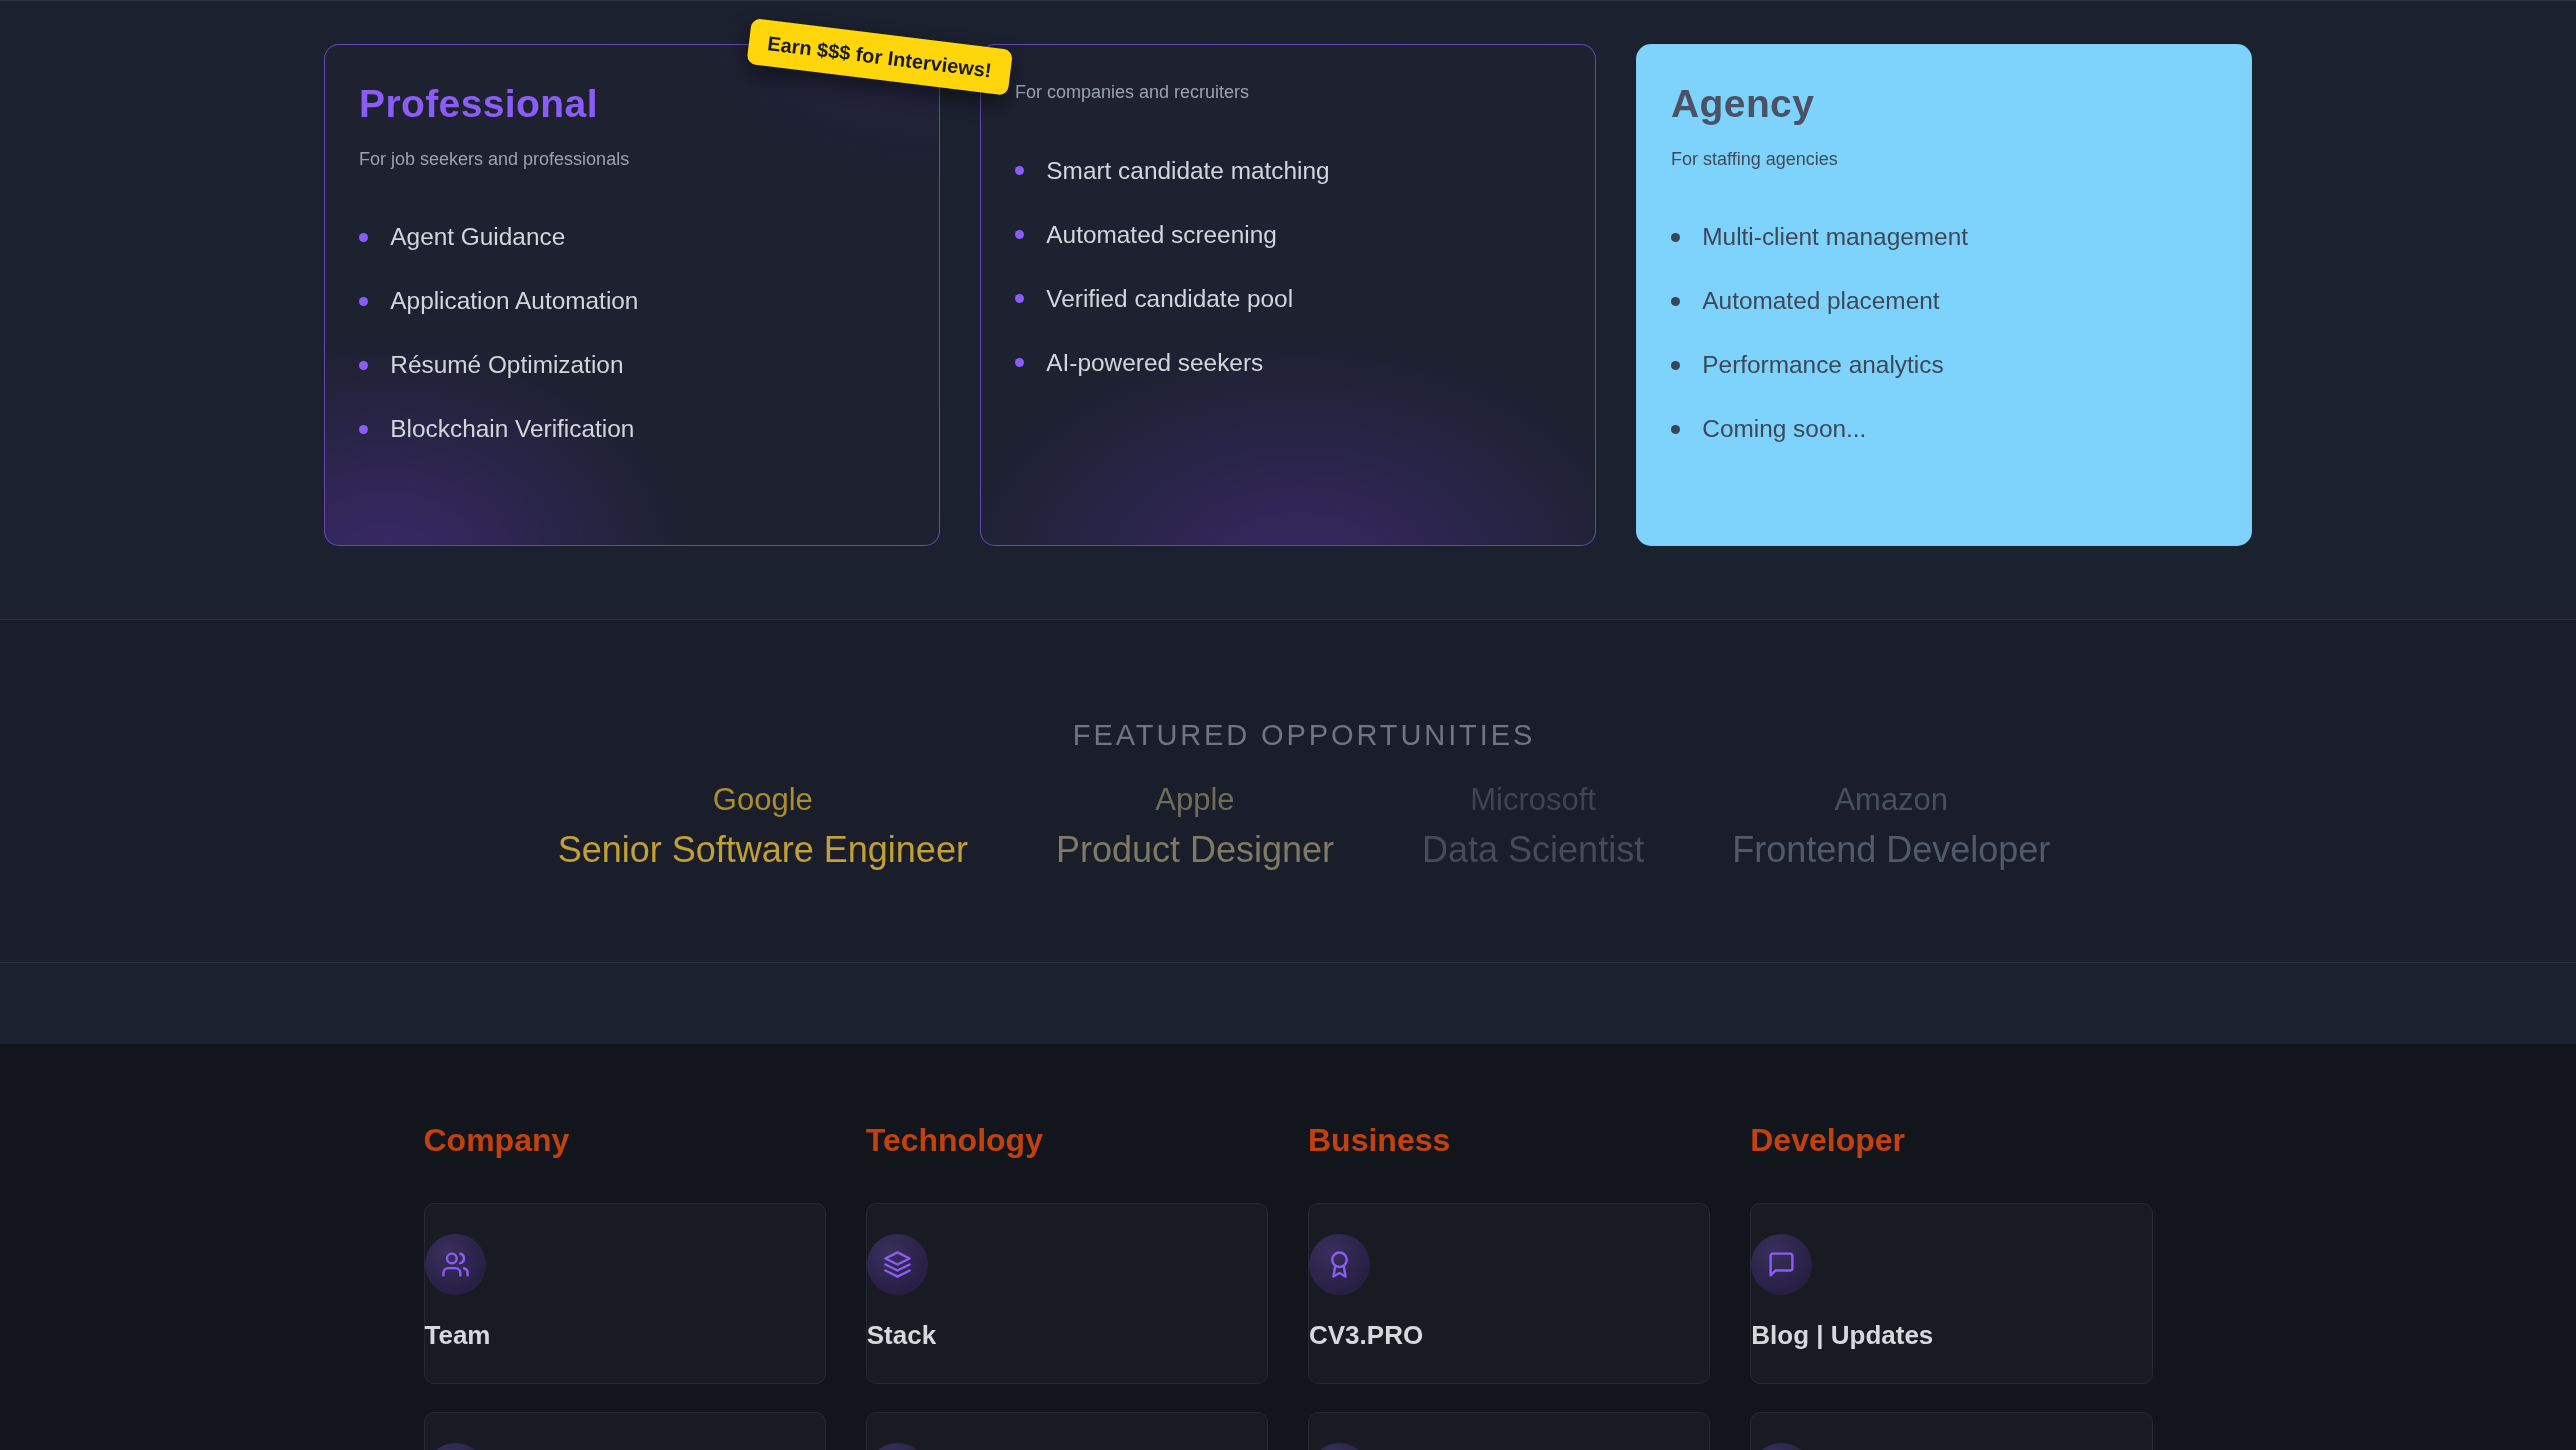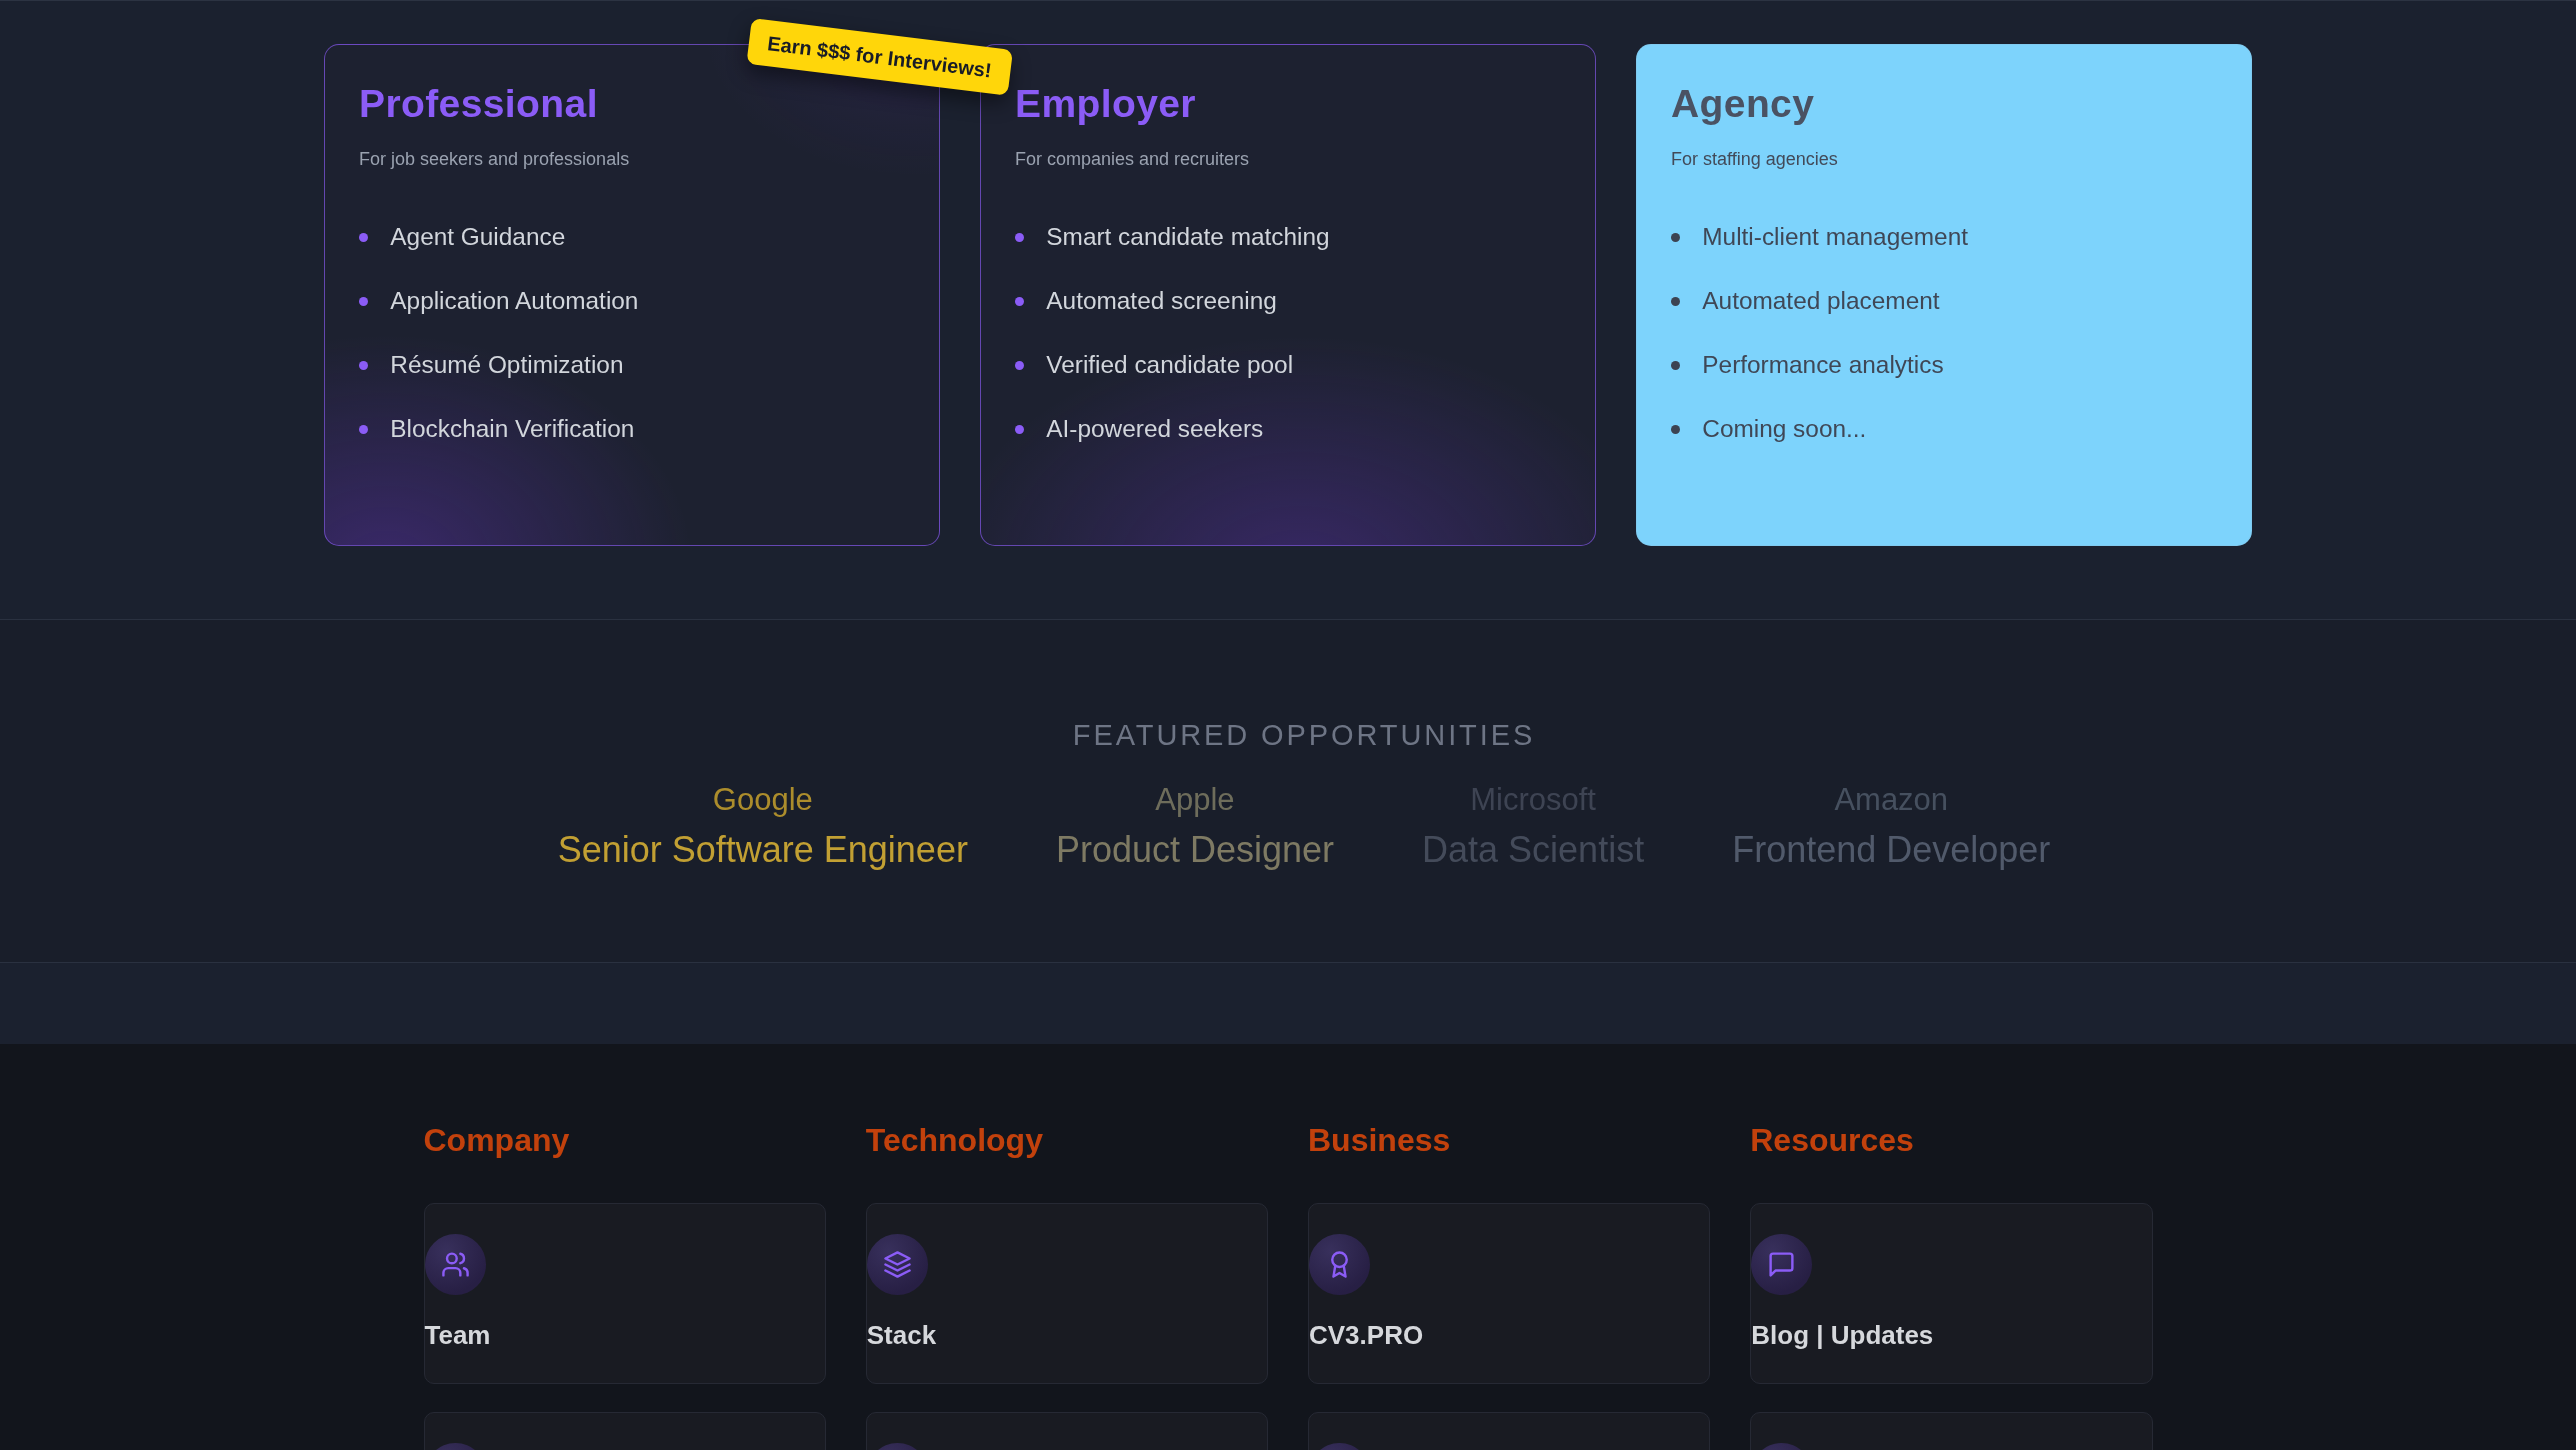--- a/index.html
+++ b/index.html
@@ -138,21 +138,20 @@
               <span>Résumé Optimization</span>
             </li>
           <li>
               <span class="dot"></span>
               <span>Blockchain Verification</span>
             </li>
         </ul>
       </div>
 
       <div class="plan plan-employer">
-        <h3>Employer</h3>
         <p>For companies and recruiters</p>
         <ul>
           <li>
               <span class="dot"></span>
               <span>Smart candidate matching</span>
             </li>
           <li>
               <span class="dot"></span>
               <span>Automated screening</span>
             </li>
@@ -265,21 +264,21 @@
               </svg>
           </span>
           <span class="flabel">CV3.PRO</span>
         </div>
         <div class="fcard">
           <span class="icircle"></span>
         </div>
       </div>
 
       <div class="fcol">
-        <h4>Resources</h4>
+        <h4>Developer</h4>
         <div class="fcard">
           <span class="icircle">
             <svg viewBox="0 0 24 24" fill="none" stroke="currentColor" stroke-width="2" stroke-linecap="round" stroke-linejoin="round">
                 <path d="M21 15a2 2 0 0 1-2 2H7l-4 4V5a2 2 0 0 1 2-2h14a2 2 0 0 1 2 2z"></path>
               </svg>
           </span>
           <span class="flabel">Blog | Updates</span>
         </div>
         <div class="fcard">
           <span class="icircle"></span>

